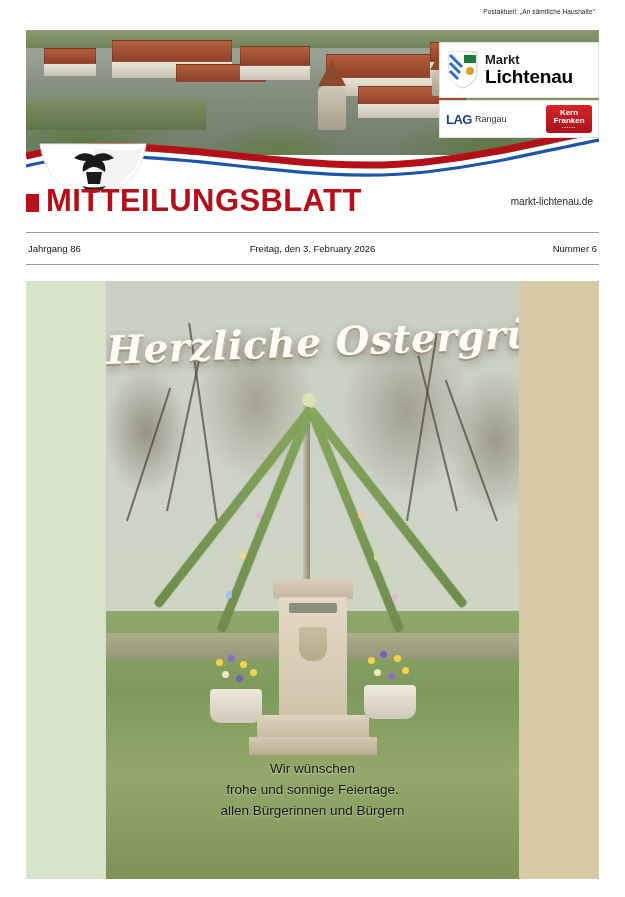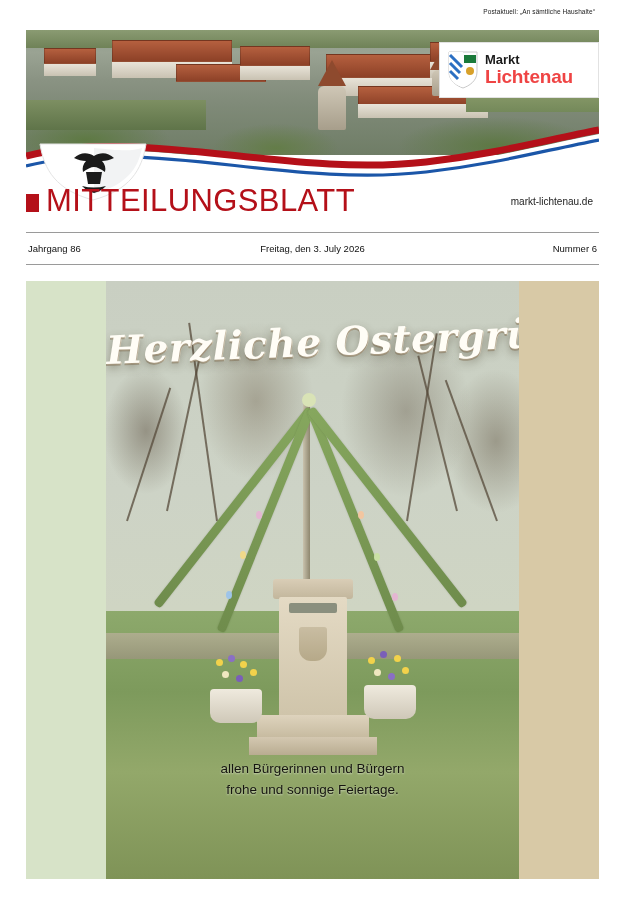--- a/index.html
+++ b/index.html
@@ -99,21 +99,21 @@
     align-items: center;
     padding: 5px 8px;
     gap: 7px;
   }
   .logo-arms {
     width: 30px; height: 38px;
     flex: 0 0 30px;
   }
   .logo-text { line-height: 1.05; }
   .logo-text .l1 { font-size: 13px; font-weight: bold; color: #1b1b1b; }
-  .logo-text .l2 { font-size: 19px; font-weight: bold; color: #ef4444; letter-spacing: -0.2px; }
+  .logo-text .l2 { font-size: 19px; font-weight: bold; color: #000000; letter-spacing: -0.2px; }
 
   .partner-box {
     position: absolute;
     right: 0; top: 70px;
     width: 160px; height: 38px;
     background: #fff;
     border: 1px solid #e2e2e2;
     display: flex;
     align-items: center;
     justify-content: space-between;
@@ -148,21 +148,21 @@
     align-items: center;
   }
   .sq {
     width: 13px; height: 18px;
     background: #b41019;
     margin-right: 7px;
     margin-top: 3px;
   }
   .title {
     font-size: 31px;
-    font-weight: normal;
+    font-weight: bold;
     color: #b41019;
     letter-spacing: 0.4px;
     font-family: "Liberation Sans", sans-serif;
   }
   .website {
     margin-left: auto;
     font-size: 10px;
     color: #1b1b1b;
     padding-right: 6px;
   }
@@ -404,32 +404,43 @@
             <circle cx="22" cy="20" r="4"></circle>
           </g>
         </svg>
       </div>
       <div class="logo-text">
         <div class="l1">Markt</div>
         <div class="l2">Lichtenau</div>
       </div>
     </div>
 
+    <div class="partner-box">
+      <div class="lag">
+        <span class="lag-mark">LAG</span>
+        <span class="lag-name">Rangau</span>
+      </div>
+      <div class="kern">
+        <span class="k1">Kern</span>
+        <span class="k2">Franken</span>
+        <span class="dots">••••••</span>
+      </div>
+    </div>
   </div>
 
   <div class="title-row">
     <div class="sq"></div>
     <div class="title">MITTEILUNGSBLATT</div>
     <div class="website">markt-lichtenau.de</div>
   </div>
 
   <div class="rule top"></div>
   <div class="infostrip">
     <div class="left">Jahrgang 86</div>
-    <div class="mid">Freitag, den 3. July 2026</div>
+    <div class="mid">Freitag, den 3. February 2026</div>
     <div class="right">Nummer 6</div>
   </div>
   <div class="rule bottom"></div>
 
   <div class="photo">
     <div class="frame"></div>
 
     <div class="inner">
       <div class="sky"></div>
       <div class="treemass"></div>
@@ -483,18 +494,19 @@
         <div class="bloom" style="left:30px; top:4px;  background:#f2d24b;"></div>
         <div class="bloom" style="left:10px; top:18px; background:#efe7c0;"></div>
         <div class="bloom" style="left:24px; top:22px; background:#8a6fc4;"></div>
         <div class="bloom" style="left:38px; top:16px; background:#f2d24b;"></div>
       </div>
       <div class="pot" style="left:258px; top:404px;"></div>
 
       <div class="greeting">Herzliche Ostergrüße</div>
 
       <div class="wish">
+        <div>Wir wünschen</div>
+        <div>frohe und sonnige Feiertage.</div>
         <div>allen Bürgerinnen und Bürgern</div>
-        <div>frohe und sonnige Feiertage.</div>
       </div>
     </div>
   </div>
 </div>
 
 </body></html>

